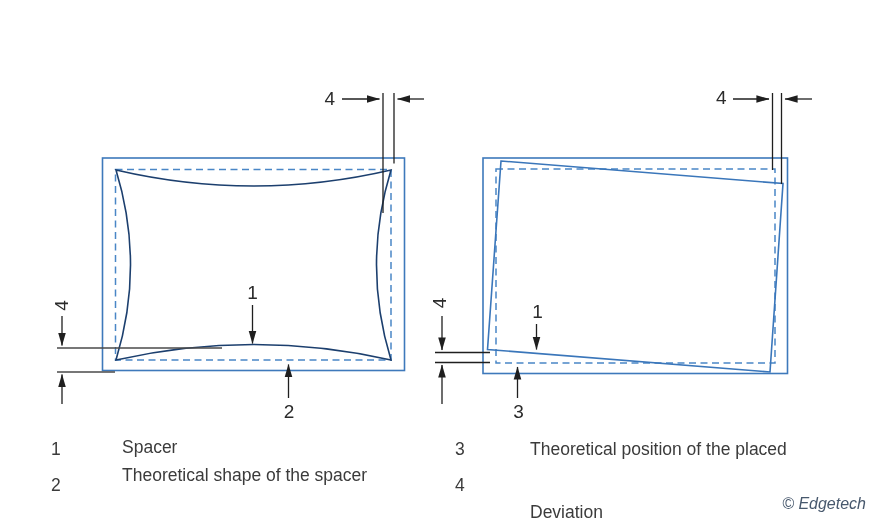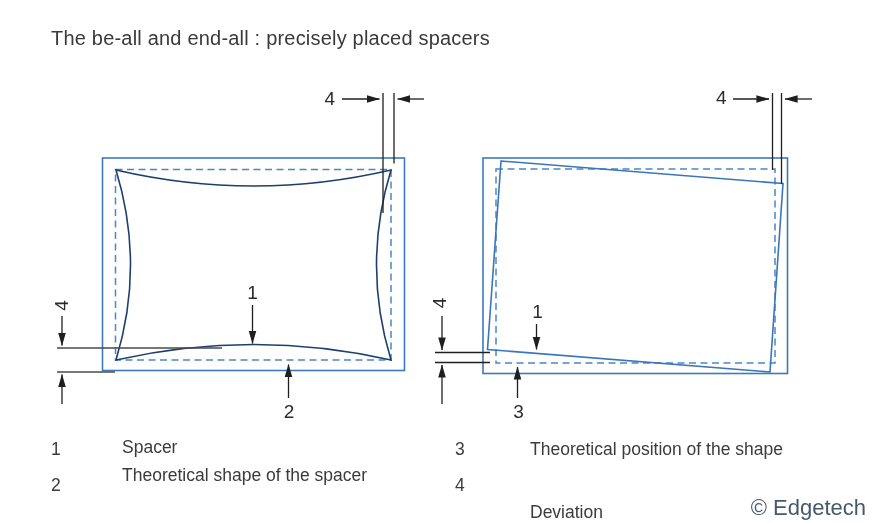--- a/index.html
+++ b/index.html
@@ -20,30 +20,30 @@
     font-family:"Liberation Sans", sans-serif;
     font-size:19px;fill:#2b2b2b;
   }
   #legend span{
     position:absolute;
     font-size:17.5px;color:#3b3b3b;
     white-space:nowrap;
   }
   #copyright{
     position:absolute;right:6px;top:495px;
-    font-size:22px;color:#47586d;
+    font-size:16px;color:#47586d;
     white-space:nowrap;
+    font-style:italic;
   }
 </style>
 </head>
 <body>
 
 <div id="page">
 
-  <div id="page-title">The be-all and end-all : precisely placed spacers</div>
 
   <svg id="diagram-svg" width="872" height="523" viewBox="0 0 872 523">
     <defs>
       <marker id="ah" markerUnits="userSpaceOnUse" markerWidth="14" markerHeight="10" refX="12.6" refY="4.5" orient="auto">
         <path d="M0,0.7 L13,4.5 L0,8.3 Z" fill="#1f1f1f"></path>
       </marker>
     </defs>
 
     <g>
 
@@ -117,21 +117,21 @@
   </svg>
 
   <div id="legend">
     <span style="left:51px;top:439px">1</span>
     <span style="left:122px;top:437px">Spacer</span>
 
     <span style="left:51px;top:475px">2</span>
     <span style="left:122px;top:465px">Theoretical shape of the spacer</span>
 
     <span style="left:455px;top:439px">3</span>
-    <span style="left:530px;top:439px">Theoretical position of the shape</span>
+    <span style="left:530px;top:439px">Theoretical position of the placed</span>
 
     <span style="left:455px;top:475px">4</span>
     <span style="left:530px;top:502px">Deviation</span>
   </div>
 
   <div id="copyright">© Edgetech</div>
 
 </div>
 
 </body></html>

